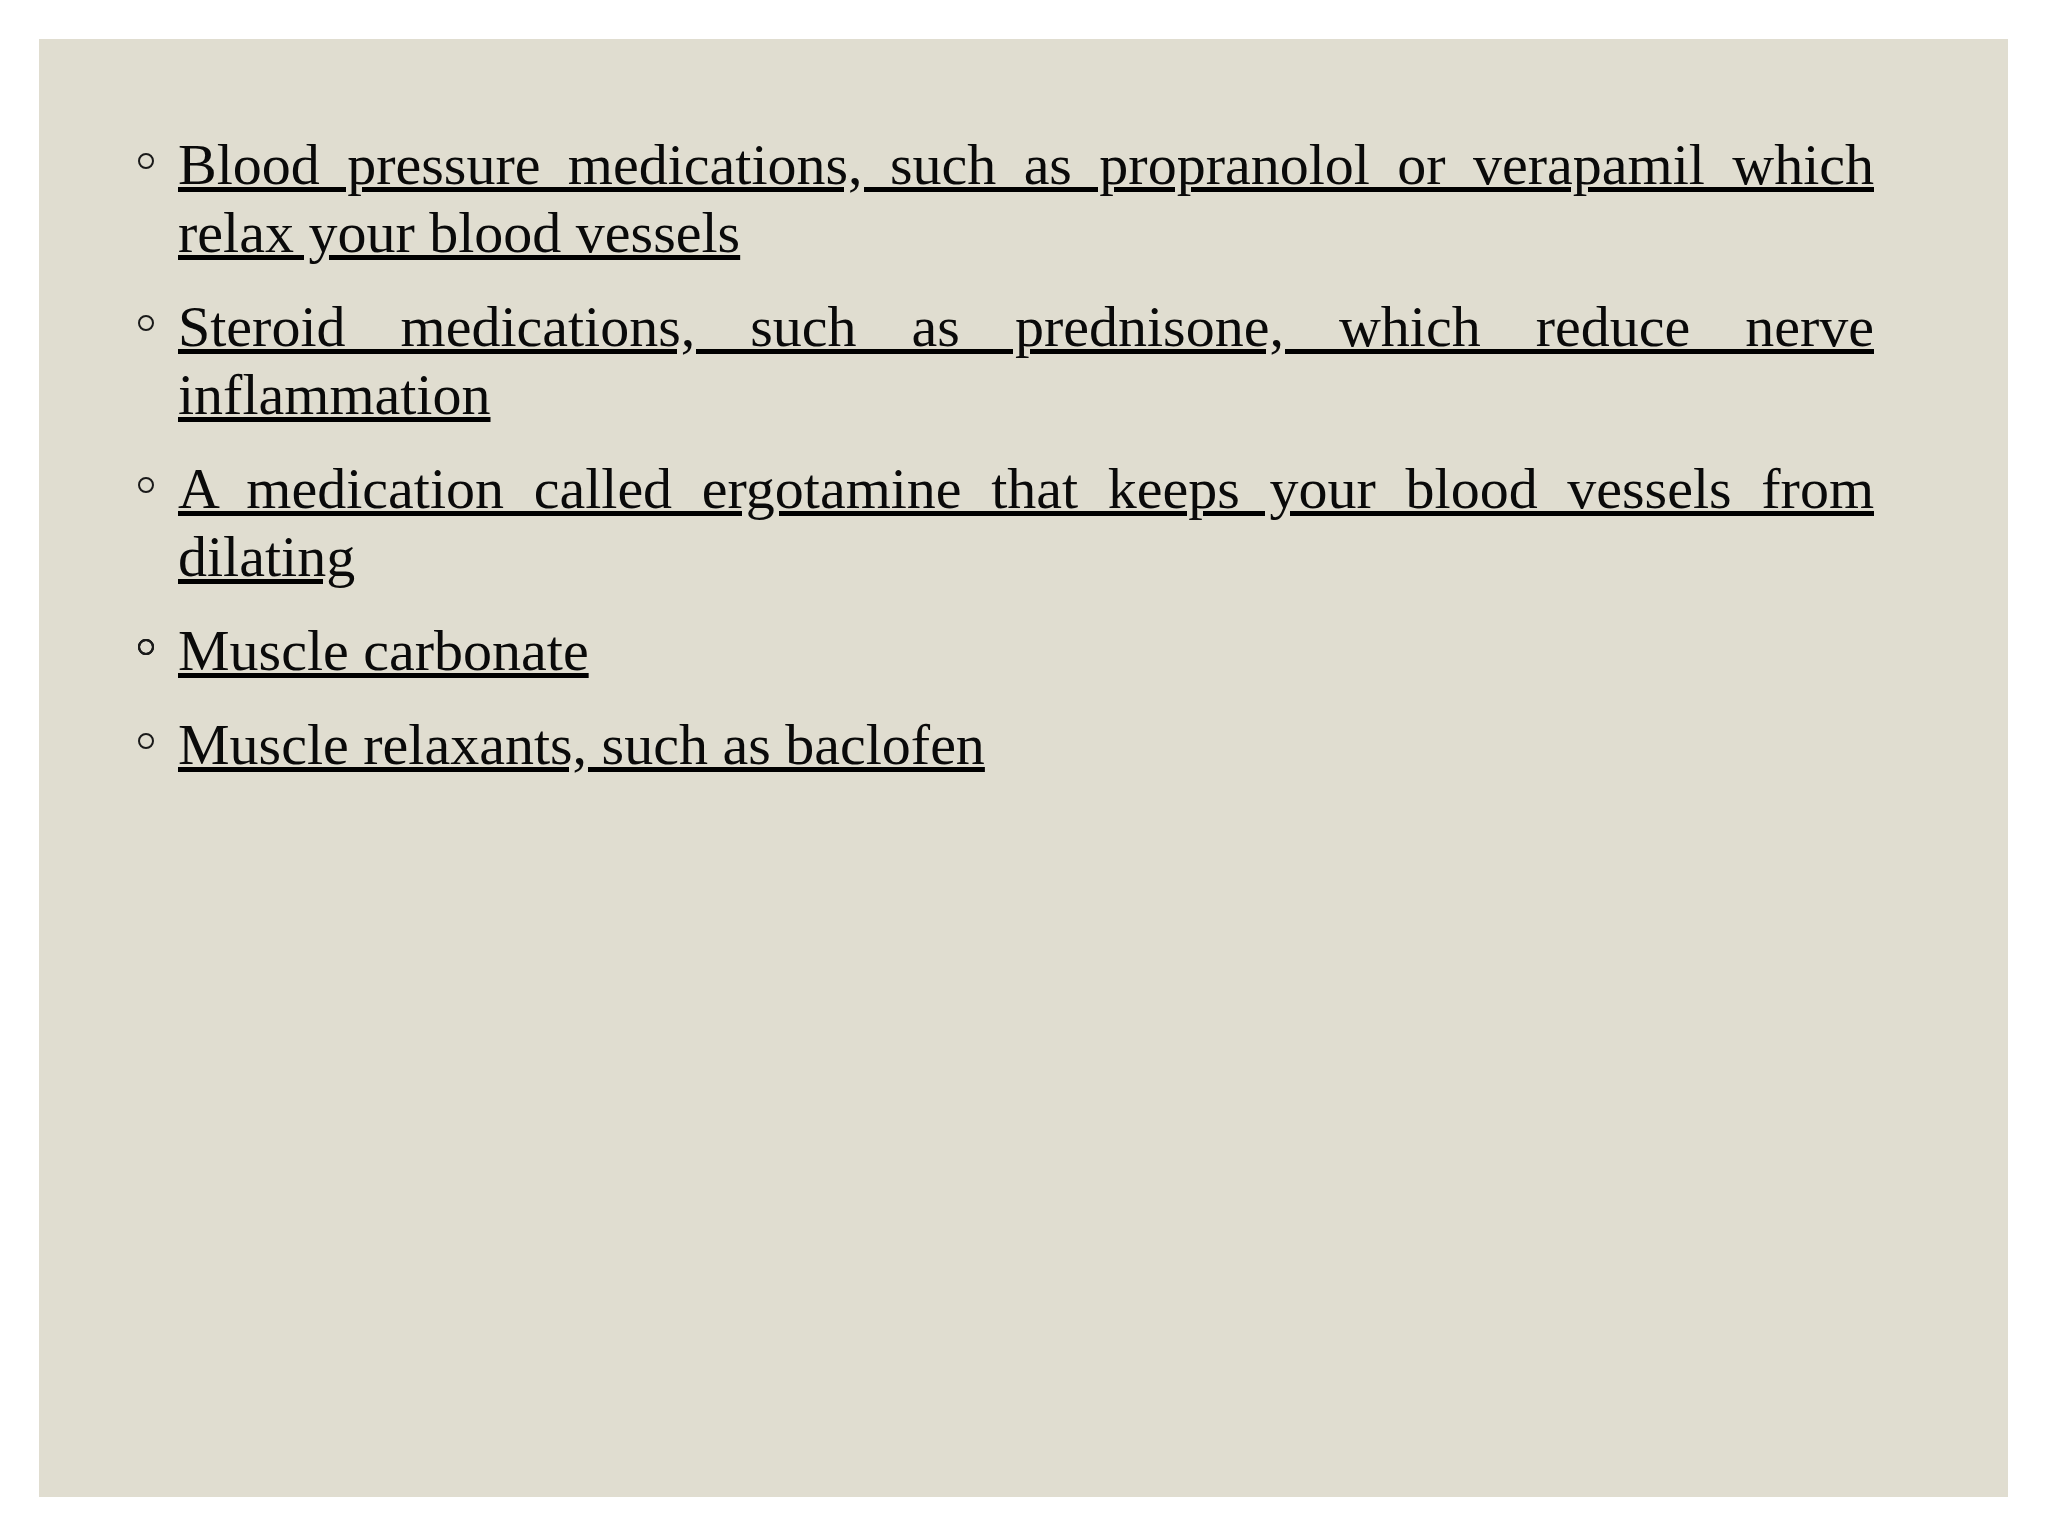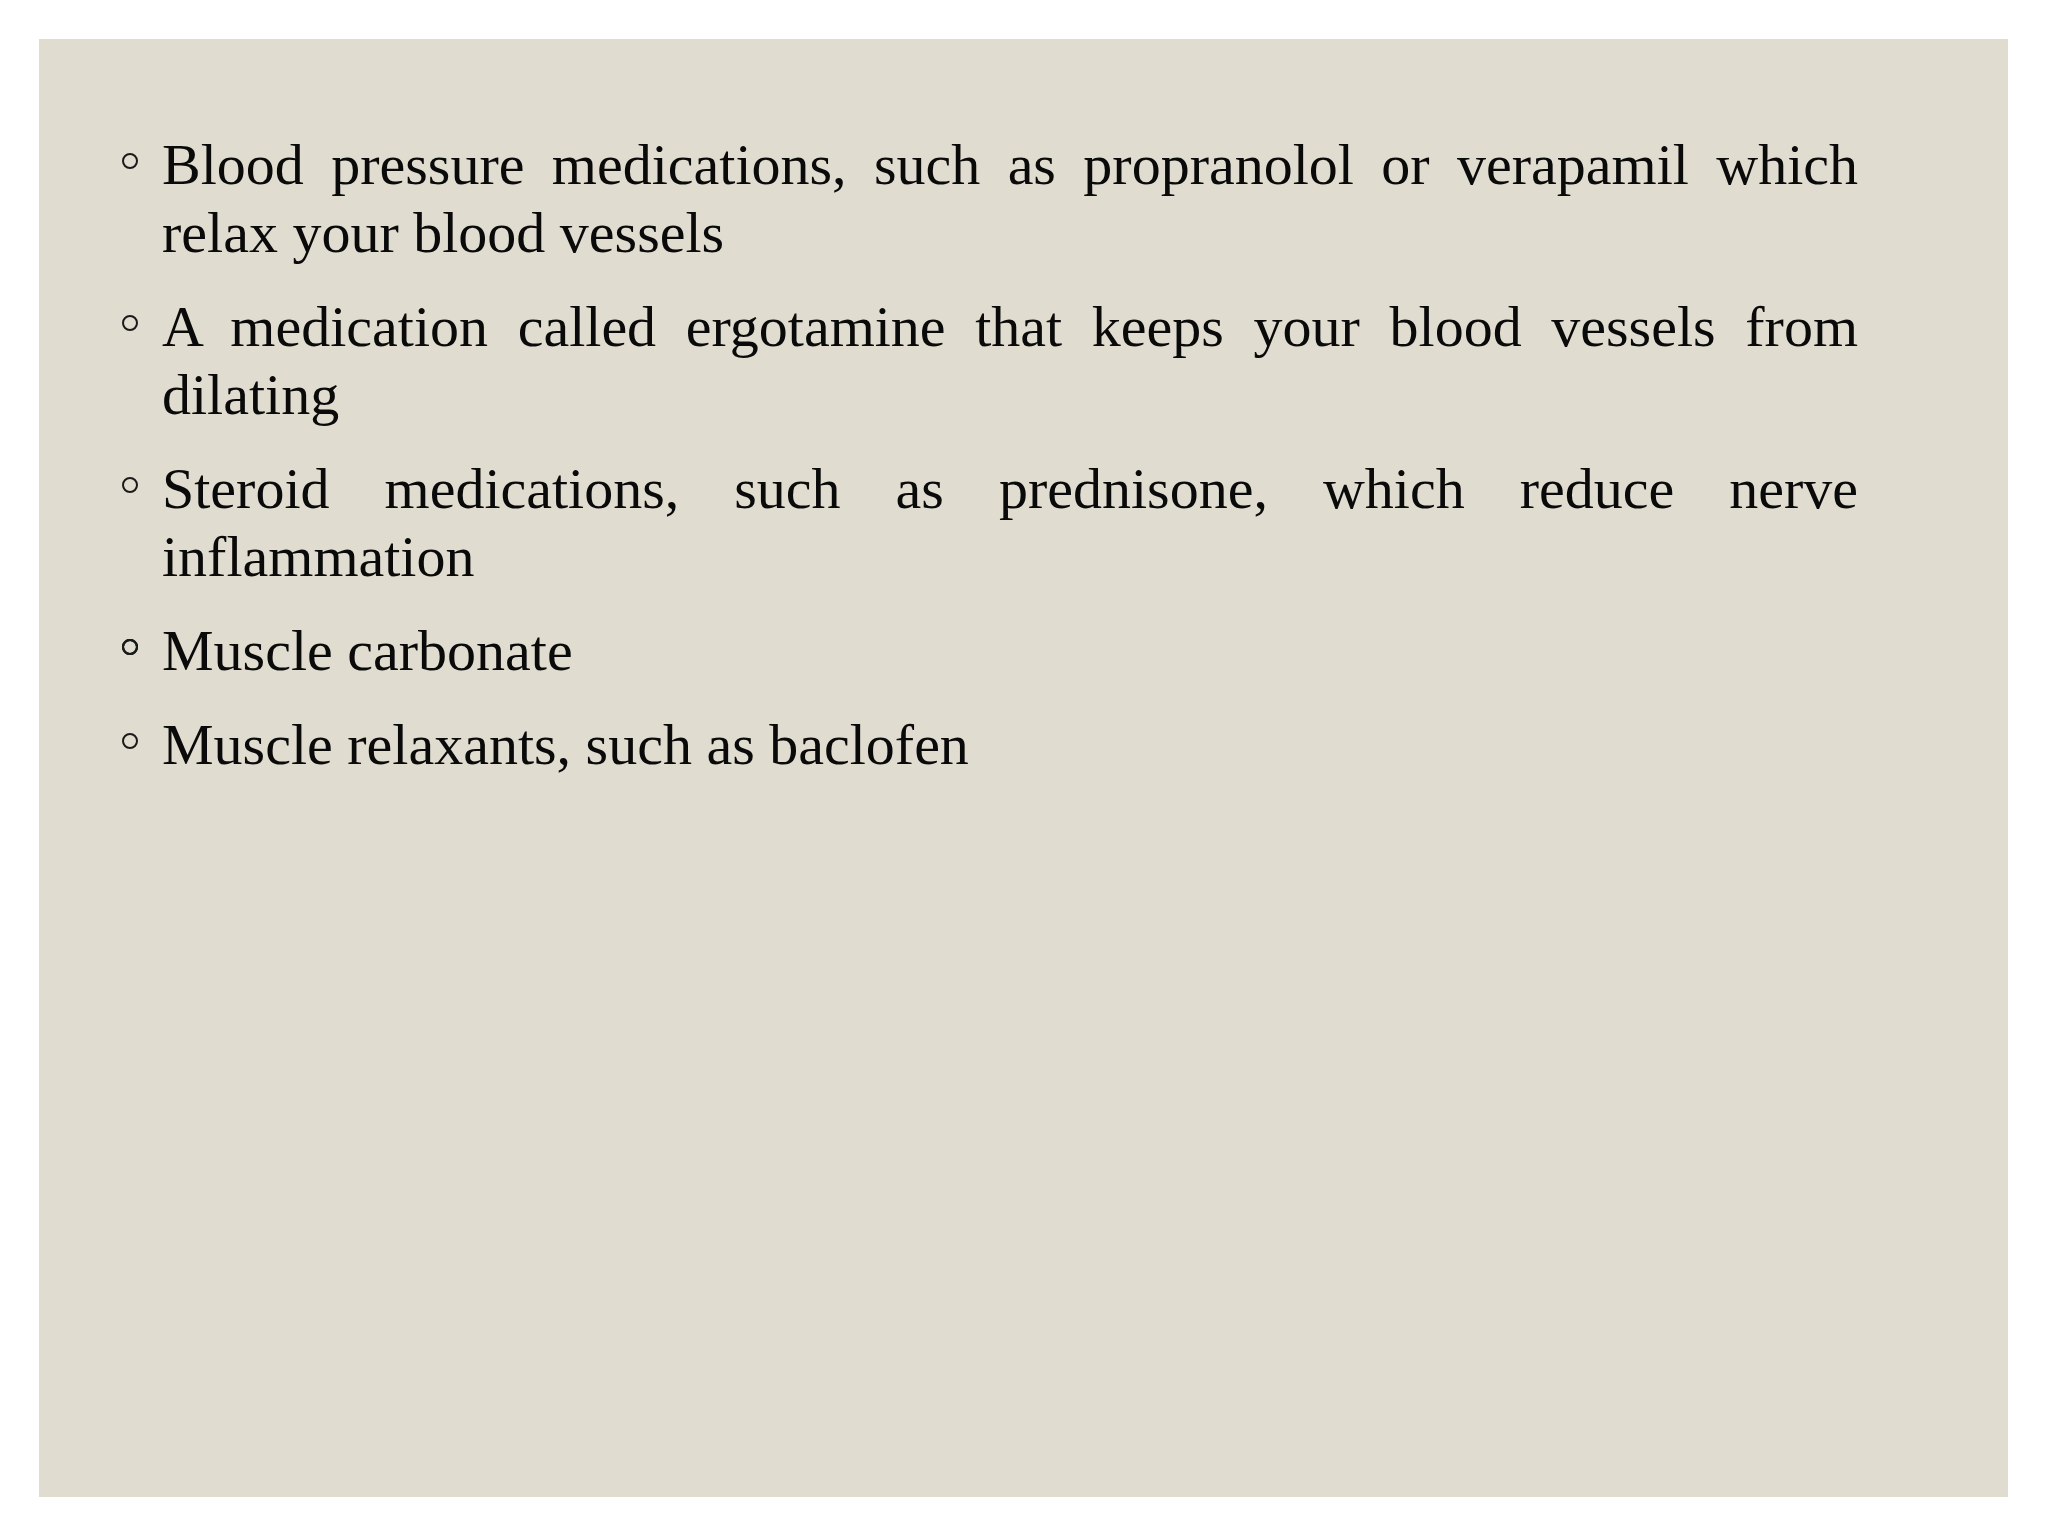--- a/index.html
+++ b/index.html
@@ -17,26 +17,27 @@
     .slide {
       position: absolute;
       left: 39px;
       top: 39px;
       width: 1969px;
       height: 1458px;
       background: #e0ddd0;
     }
     .bullet-list {
       position: absolute;
-      left: 123px;   
+      left: 139px;   
       top: 92px;     
       width: 1696px;
       margin: 0;
       padding: 0;
       list-style: none;
+      text-decoration: underline;
     }
     .bullet-item {
       position: relative;
       margin: 0 0 26px 0;
       padding: 0;
       font-size: 58px;
       line-height: 68px;
       color: #0a0a0a;
       text-align: justify;
       text-align-last: left;
@@ -62,25 +63,25 @@
 <body>
 
 <div class="slide">
   <ul class="bullet-list">
     <li class="bullet-item">
       <span class="bullet-marker"></span>
       <span class="bullet-text">Blood pressure medications, such as propranolol or verapamil which relax your blood vessels</span>
     </li>
     <li class="bullet-item">
       <span class="bullet-marker"></span>
-      <span class="bullet-text">A medication called ergotamine that keeps your blood vessels from dilating</span>
+      <span class="bullet-text">Steroid medications, such as prednisone, which reduce nerve inflammation</span>
     </li>
     <li class="bullet-item">
       <span class="bullet-marker"></span>
-      <span class="bullet-text">Steroid medications, such as prednisone, which reduce nerve inflammation</span>
+      <span class="bullet-text">A medication called ergotamine that keeps your blood vessels from dilating</span>
     </li>
     <li class="bullet-item">
       <span class="bullet-marker"></span>
     </li>
     <li class="bullet-item">
       <span class="bullet-marker"></span>
     </li>
     <li class="bullet-item">
       <span class="bullet-marker"></span>
       <span class="bullet-text">Muscle carbonate</span>

